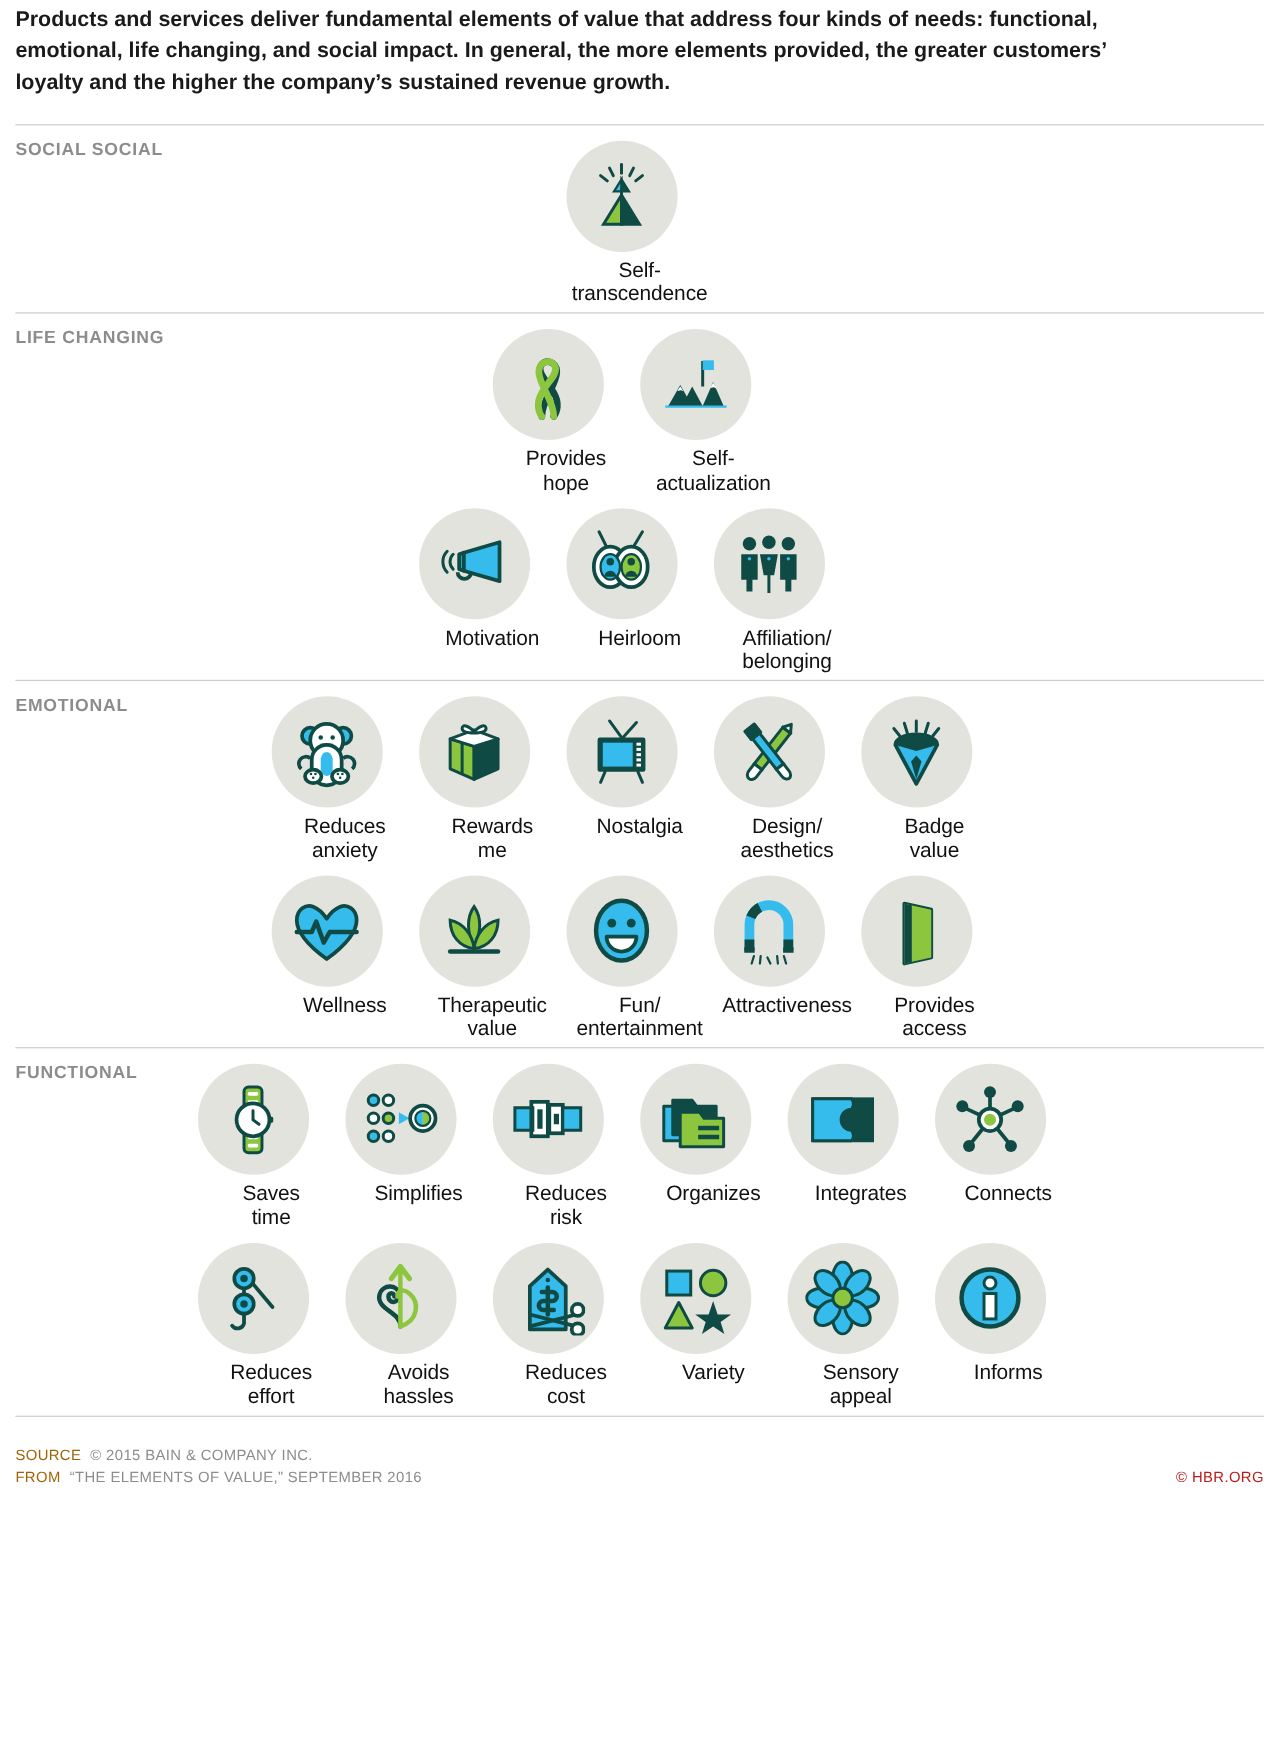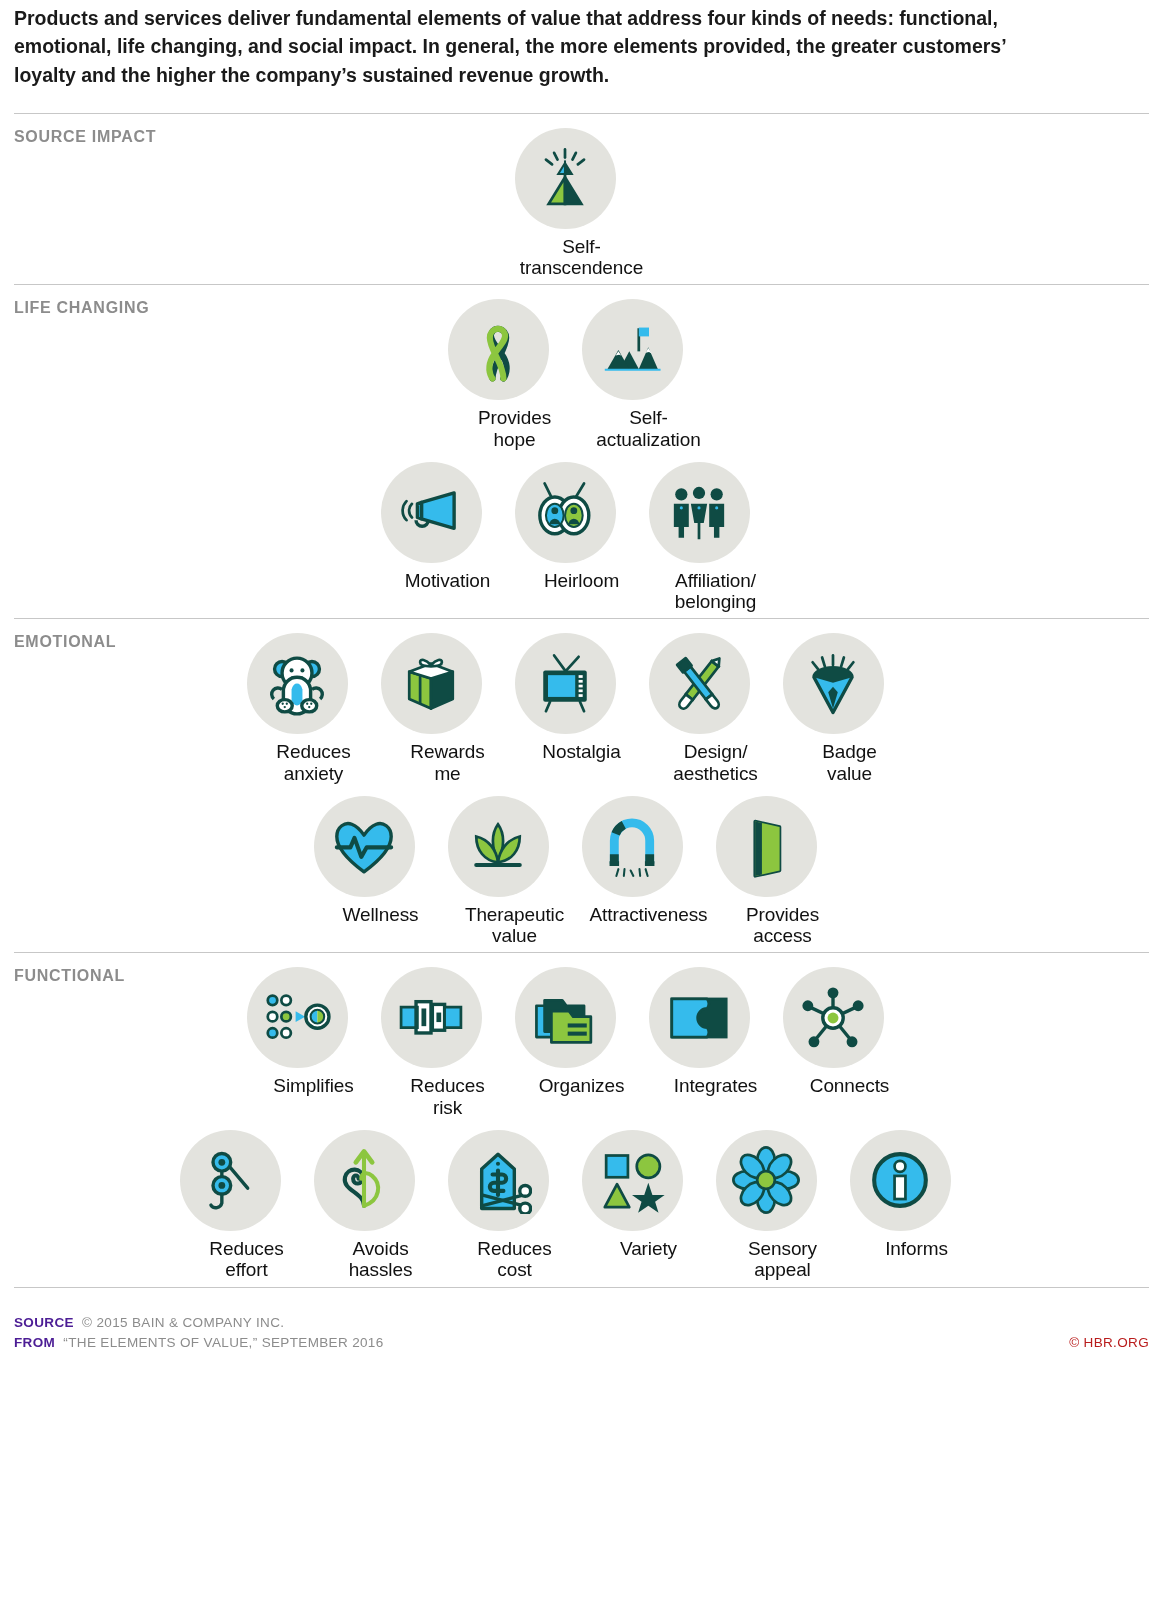--- a/index.html
+++ b/index.html
@@ -49,41 +49,41 @@
   }
   .disc svg{display:block;}
 
   
   .footrule{height:1px;background:#c7c7c7;width:1135px;}
   .foot{
     position:relative;padding-top:25px;
     font-size:13.5px;letter-spacing:0.35px;color:#8c8c8c;
     line-height:1.5;
   }
-  .foot b{color:#4c1d95;font-weight:bold;}
+  .foot b{color:#a16207;font-weight:normal;}
   .hbr{
     position:absolute;right:0;bottom:0;
     font-size:13.5px;letter-spacing:0.35px;color:#b91c1c;
   }
 </style>
 </head>
 <body>
 
 <div class="page">
 
   <div class="hdr">
     <div class="subtitle">Products and services deliver fundamental elements of value that address four kinds of needs: functional, emotional, life changing, and social impact. In general, the more elements provided, the greater customers’ loyalty and the higher the company’s sustained revenue growth.</div>
   </div>
 
   <div style="height:24px"></div>
 
   <div id="sections">
       <div class="rule"></div>
       <div class="section">
-        <div class="seclabel">SOURCE IMPACT</div>
+        <div class="seclabel">SOCIAL SOCIAL</div>
         <div class="row" style="padding-top: 14px; padding-bottom: 6px;">
           <div class="cell">
             <div class="disc">
               <svg width="68" height="68" viewBox="0 0 100 100">
     <g stroke="#0f4b44" stroke-width="4" stroke-linecap="round">
       <line x1="50" y1="8" x2="50" y2="20"></line>
                   <line x1="34" y1="13" x2="39" y2="23"></line>
       <line x1="66" y1="13" x2="61" y2="23"></line>
                   <line x1="22" y1="23" x2="31" y2="30"></line>
       <line x1="78" y1="23" x2="69" y2="30"></line>
@@ -296,20 +296,31 @@
     <path d="M18 36 C36 40 48 56 50 74 C30 72 18 56 18 36 Z" fill="#8cc63f" stroke="#0f4b44" stroke-width="4"></path>
     <path d="M82 36 C64 40 52 56 50 74 C70 72 82 56 82 36 Z" fill="#8cc63f" stroke="#0f4b44" stroke-width="4"></path>
     <line x1="18" y1="78" x2="82" y2="78" stroke="#0f4b44" stroke-width="6" stroke-linecap="round"></line>
               </svg>
             </div>
             <div class="cap">Therapeutic<br>value</div>
           </div>
           <div class="cell">
             <div class="disc">
               <svg width="68" height="68" viewBox="0 0 100 100">
+    <ellipse cx="50" cy="50" rx="34" ry="40" fill="#35bbec" stroke="#0f4b44" stroke-width="6"></ellipse>
+    <circle cx="37" cy="40" r="6" fill="#0f4b44"></circle>
+                <circle cx="63" cy="40" r="6" fill="#0f4b44"></circle>
+    <path d="M30 58 h40 a20 20 0 0 1 -40 0 Z" fill="#fff" stroke="#0f4b44" stroke-width="5" stroke-linejoin="round"></path>
+              </svg>
+            </div>
+            <div class="cap">Fun/<br>entertainment</div>
+          </div>
+          <div class="cell">
+            <div class="disc">
+              <svg width="68" height="68" viewBox="0 0 100 100">
     <path d="M24 76 L24 42 a26 26 0 0 1 52 0 L76 76" fill="none" stroke="#35bbec" stroke-width="13"></path>
     <path d="M24 76 L24 42 a26 26 0 0 1 52 0 L76 76" fill="none" stroke="#0f4b44" stroke-width="13" stroke-dasharray="0 44 18 200"></path>
     <path d="M17 76 h14 M69 76 h14" stroke="#0f4b44" stroke-width="7"></path>
     <path d="M24 62 L24 76 M76 62 L76 76" stroke="#0f4b44" stroke-width="13"></path>
     <g stroke="#0f4b44" stroke-width="3" stroke-linecap="round">
       <line x1="30" y1="84" x2="27" y2="94"></line>
                   <line x1="39" y1="84" x2="38" y2="94"></line>
       <line x1="48" y1="86" x2="52" y2="94"></line>
                   <line x1="61" y1="84" x2="62" y2="94"></line>
       <line x1="70" y1="84" x2="73" y2="94"></line>
@@ -331,20 +342,38 @@
           </div>
         </div>
       </div>
       <div class="rule"></div>
       <div class="section">
         <div class="seclabel">FUNCTIONAL</div>
         <div class="row" style="padding-top: 14px; padding-bottom: 6px;">
           <div class="cell">
             <div class="disc">
               <svg width="68" height="68" viewBox="0 0 100 100">
+    <rect x="38" y="6" width="24" height="30" rx="6" fill="#8cc63f" stroke="#0f4b44" stroke-width="4"></rect>
+    <rect x="38" y="64" width="24" height="30" rx="6" fill="#8cc63f" stroke="#0f4b44" stroke-width="4"></rect>
+    <g fill="#fff">
+                  <rect x="43" y="13" width="14" height="5" rx="2"></rect>
+                  <rect x="43" y="24" width="14" height="5" rx="2"></rect>
+      <rect x="43" y="71" width="14" height="5" rx="2"></rect>
+                  <rect x="43" y="82" width="14" height="5" rx="2"></rect>
+                </g>
+    <circle cx="50" cy="50" r="22" fill="#fff" stroke="#0f4b44" stroke-width="5"></circle>
+    <rect x="70" y="46" width="7" height="8" rx="2" fill="#0f4b44"></rect>
+    <path d="M50 38 L50 50 L58 56" fill="none" stroke="#0f4b44" stroke-width="4" stroke-linecap="round"></path>
+              </svg>
+            </div>
+            <div class="cap">Saves<br>time</div>
+          </div>
+          <div class="cell">
+            <div class="disc">
+              <svg width="68" height="68" viewBox="0 0 100 100">
     <g stroke="#0f4b44" stroke-width="4">
       <circle cx="14" cy="24" r="7" fill="#35bbec"></circle>
                   <circle cx="34" cy="24" r="7" fill="#fff"></circle>
       <circle cx="14" cy="48" r="7" fill="#fff"></circle>
                   <circle cx="34" cy="48" r="7" fill="#8cc63f"></circle>
       <circle cx="14" cy="72" r="7" fill="#35bbec"></circle>
                   <circle cx="34" cy="72" r="7" fill="#fff"></circle>
                 </g>
     <path d="M48 40 L62 48 L48 56 Z" fill="#35bbec"></path>
     <circle cx="80" cy="48" r="17" fill="#fff" stroke="#0f4b44" stroke-width="5"></circle>

